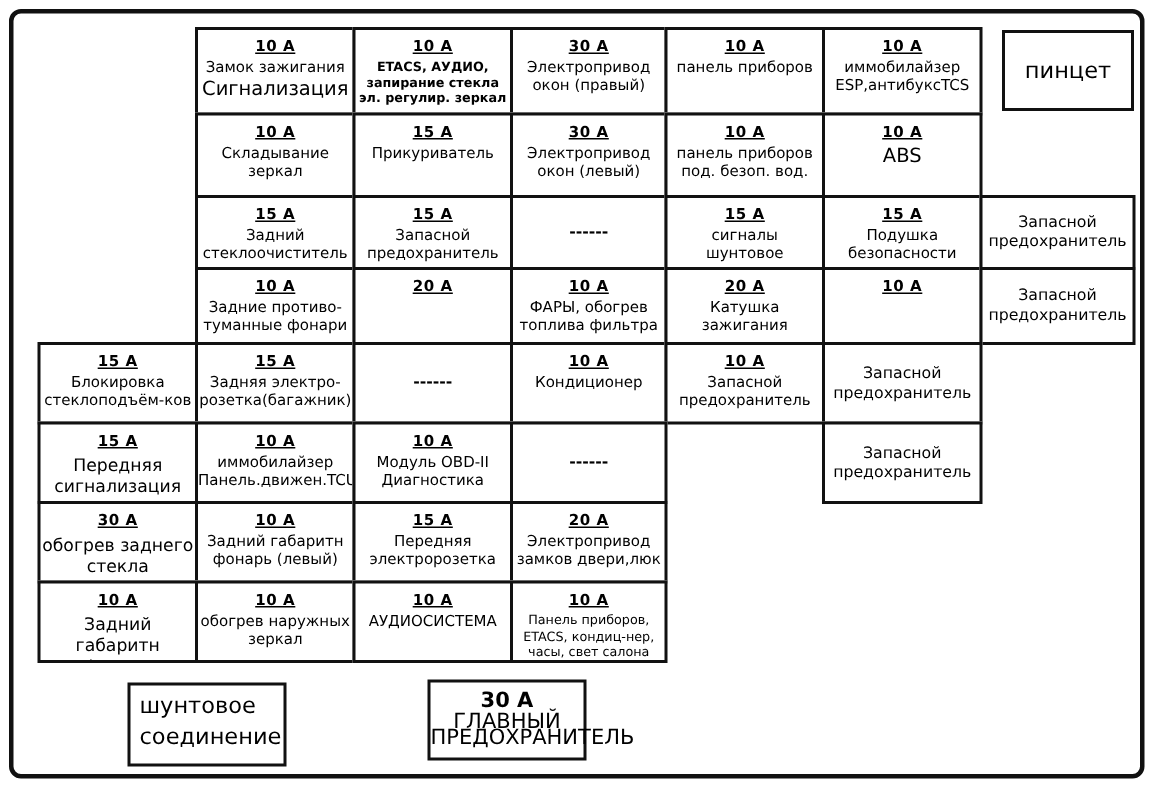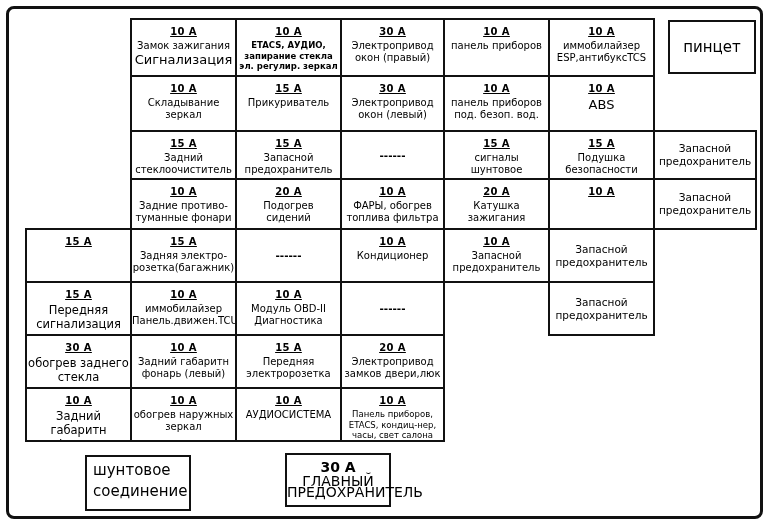--- a/index.html
+++ b/index.html
@@ -152,24 +152,20 @@
       </div>
       <div class="cell" style="left: 130px; top: 178px; width: 107px; height: 52px;">
         <div class="amp">10 A</div>
         <div class="desc m">
           <div class="ln">Задние противо-</div>
           <div class="ln">туманные фонари</div>
         </div>
       </div>
       <div class="cell" style="left: 235px; top: 178px; width: 107px; height: 52px;">
         <div class="amp">20 A</div>
-        <div class="desc m">
-          <div class="ln">Подогрев</div>
-          <div class="ln">сидений</div>
-        </div>
       </div>
       <div class="cell" style="left: 340px; top: 178px; width: 105px; height: 52px;">
         <div class="amp">10 A</div>
         <div class="desc m">
           <div class="ln">ФАРЫ, обогрев</div>
           <div class="ln">топлива фильтра</div>
         </div>
       </div>
       <div class="cell" style="left: 443px; top: 178px; width: 107px; height: 52px;">
         <div class="amp">20 A</div>
@@ -182,20 +178,24 @@
         <div class="amp">10 A</div>
       </div>
       <div class="cell center" style="left: 653px; top: 178px; width: 104px; height: 52px;">
         <div class="desc m">
           <div class="ln">Запасной</div>
           <div class="ln">предохранитель</div>
         </div>
       </div>
       <div class="cell" style="left: 25px; top: 228px; width: 107px; height: 55px;">
         <div class="amp">15 A</div>
+        <div class="desc m">
+          <div class="ln">Блокировка</div>
+          <div class="ln">стеклоподъём-ков</div>
+        </div>
       </div>
       <div class="cell" style="left: 130px; top: 228px; width: 107px; height: 55px;">
         <div class="amp">15 A</div>
         <div class="desc m">
           <div class="ln">Задняя электро-</div>
           <div class="ln">розетка(багажник)</div>
         </div>
       </div>
       <div class="cell center" style="left: 235px; top: 228px; width: 107px; height: 55px;">
         <div class="desc l b">

